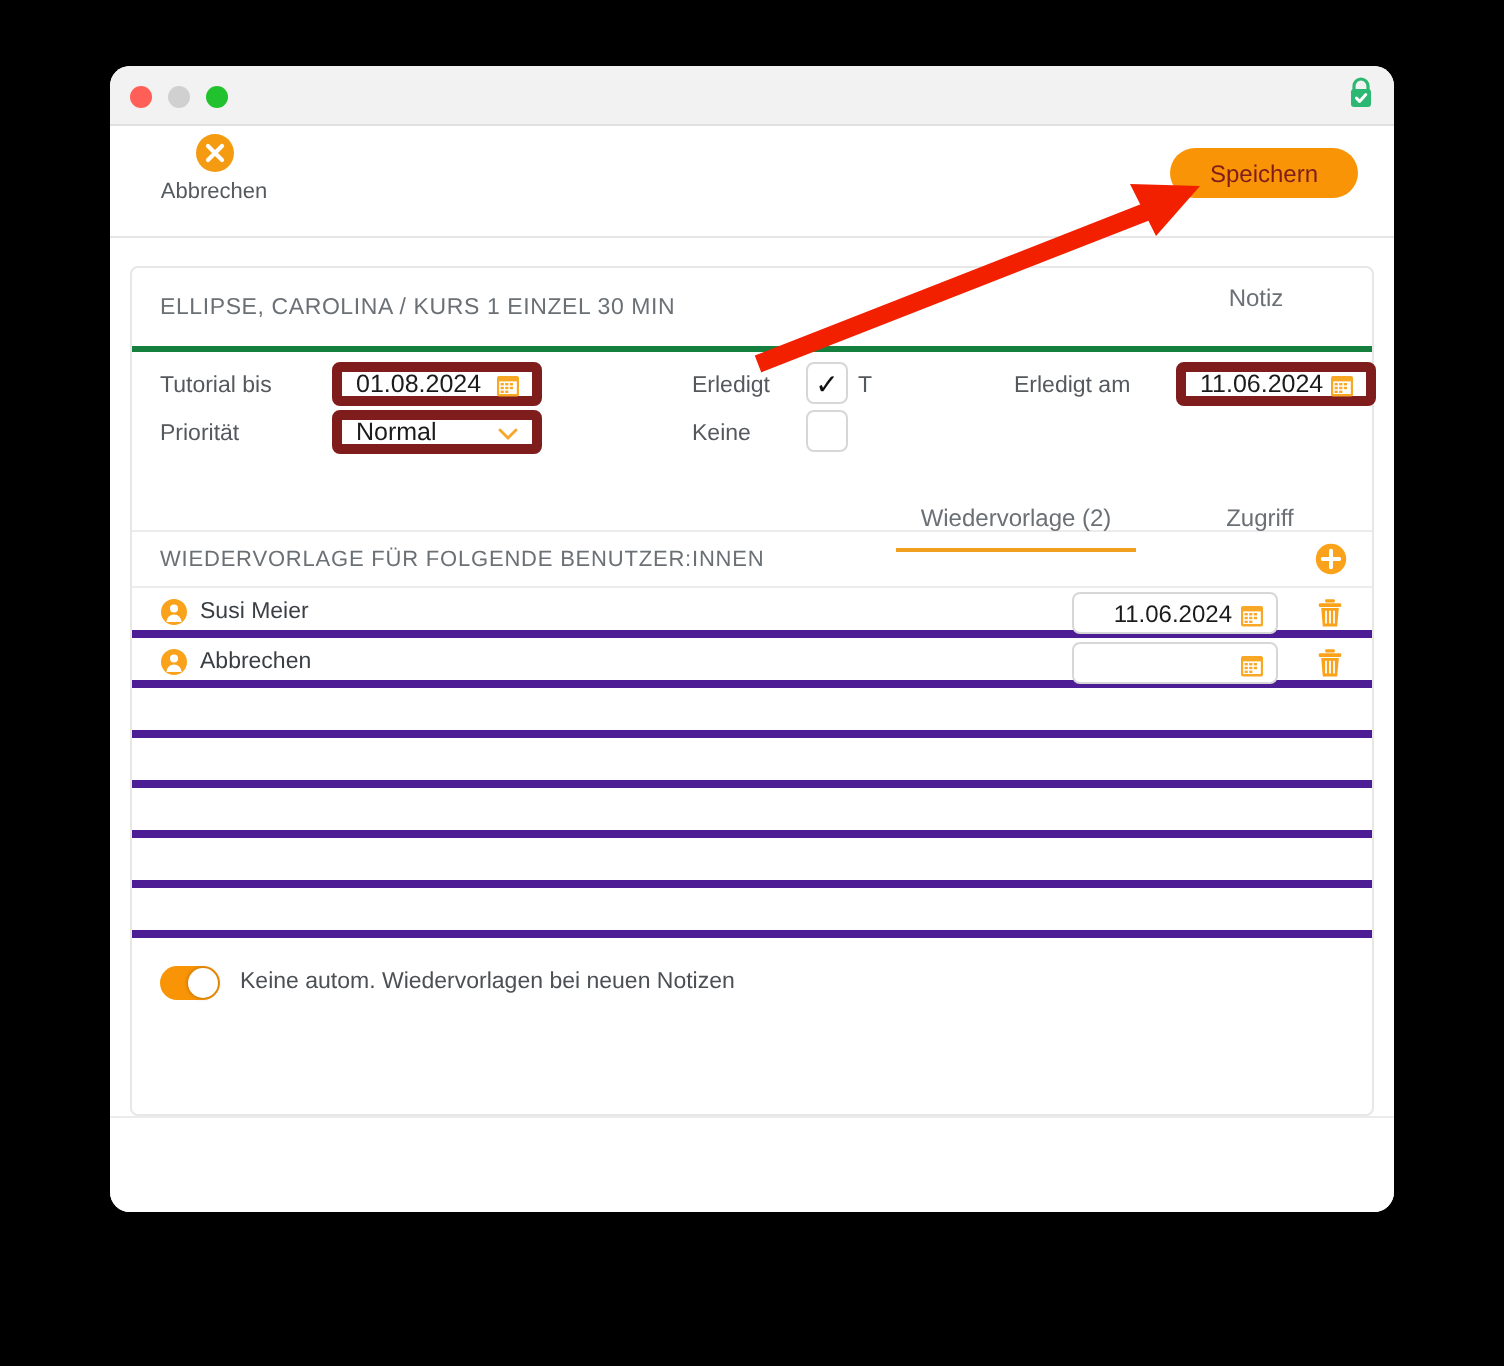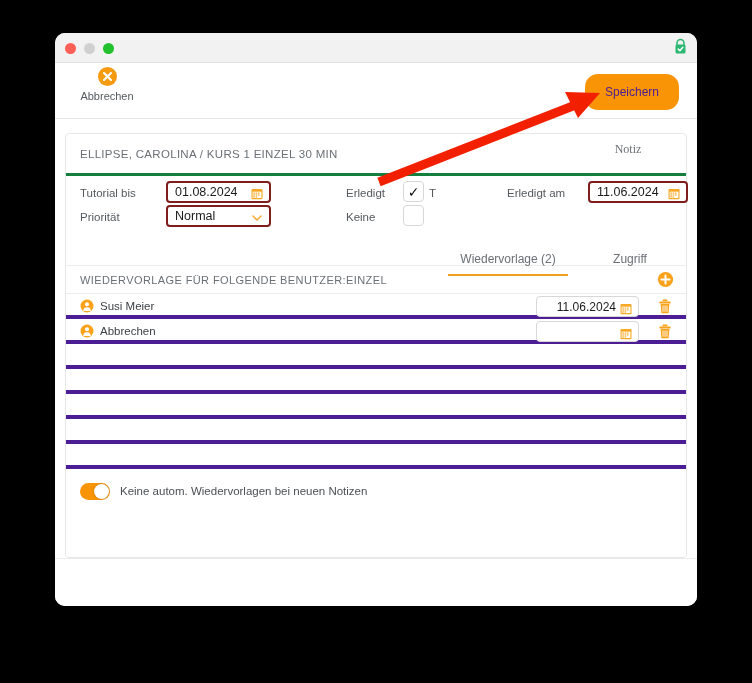--- a/index.html
+++ b/index.html
@@ -59,24 +59,24 @@
     background: #f59b11;
     display: flex; align-items: center; justify-content: center;
   }
   .x-circle svg { display: block; }
   .cancel-label {
     margin-top: 4px; font-size: 11px; color: #555a5e;
     white-space: nowrap;
   }
   .save-btn {
     position: absolute; right: 18px; top: 11px;
-    width: 94px; height: 36px;
+    width: 94px; height: 25px;
     background: #f89406;
     border: none; border-radius: 13px;
-    color: #4c1d95; font-size: 12px;
+    color: #7f1d1d; font-size: 12px;
     font-family: "Liberation Sans", sans-serif;
     cursor: pointer;
   }
 
   
   .panel {
     position: absolute;
     left: 10px; top: 100px;
     width: 622px; height: 425px;
     background: #ffffff;
@@ -98,40 +98,40 @@
     position: absolute; right: 0px; top: 8px;
     display: flex;
   }
   .tab {
     position: relative;
     padding: 0 0 10px 0;
     font-size: 12px; color: #6b7075;
     text-align: center;
     cursor: pointer;
   }
-  .tab.notiz { width: 116px; font-family: Liberation Serif, serif; }
+  .tab.notiz { width: 116px; }
   .tab.einst  { width: 126px; }
   .tab.wv     { width: 132px; }
   .tab.zug    { width: 112px; }
   .tab .bar {
     position: absolute; left: 6px; right: 6px; bottom: 0;
     height: 2px; background: transparent;
   }
   .tab.active .bar { background: #f0a01e; }
 
   
   .form-area { position: relative; height: 60px; }
   .fld-label {
     position: absolute; font-size: 11.5px; color: #55595d;
     white-space: nowrap;
   }
   .input-box {
     position: absolute;
     background: #ffffff;
-    border: 2px solid #7f1d1d;
+    border: 5px solid #7f1d1d;
     border-radius: 4px;
     display: flex; align-items: center;
   }
   .input-box .val {
     flex: 1; padding-left: 7px;
     font-size: 12.5px; color: #1b1b1b;
     white-space: nowrap;
   }
   .cal-icon { width: 12px; height: 12px; margin-right: 6px; flex: none; }
   .chev { margin-right: 7px; flex: none; }
@@ -352,21 +352,21 @@
             <span class="bar"></span>
           </div>
           <div class="tab zug">
             <span>Zugriff</span>
             <span class="bar"></span>
           </div>
         </div>
       </div>
 
       <div class="section-head">
-        <span class="section-title">WIEDERVORLAGE FÜR FOLGENDE BENUTZER:EINZEL</span>
+        <span class="section-title">WIEDERVORLAGE FÜR FOLGENDE BENUTZER:INNEN</span>
         <span class="plus-btn">
           <svg viewBox="0 0 17 17" width="17" height="17">
             <circle cx="8.5" cy="8.5" r="7.6" fill="#f9a21a"></circle>
             <path d="M8.5 4.4 V12.6 M4.4 8.5 H12.6" stroke="#ffffff" stroke-width="2" stroke-linecap="round"></path>
           </svg>
         </span>
       </div>
 
       <div class="list">
 

